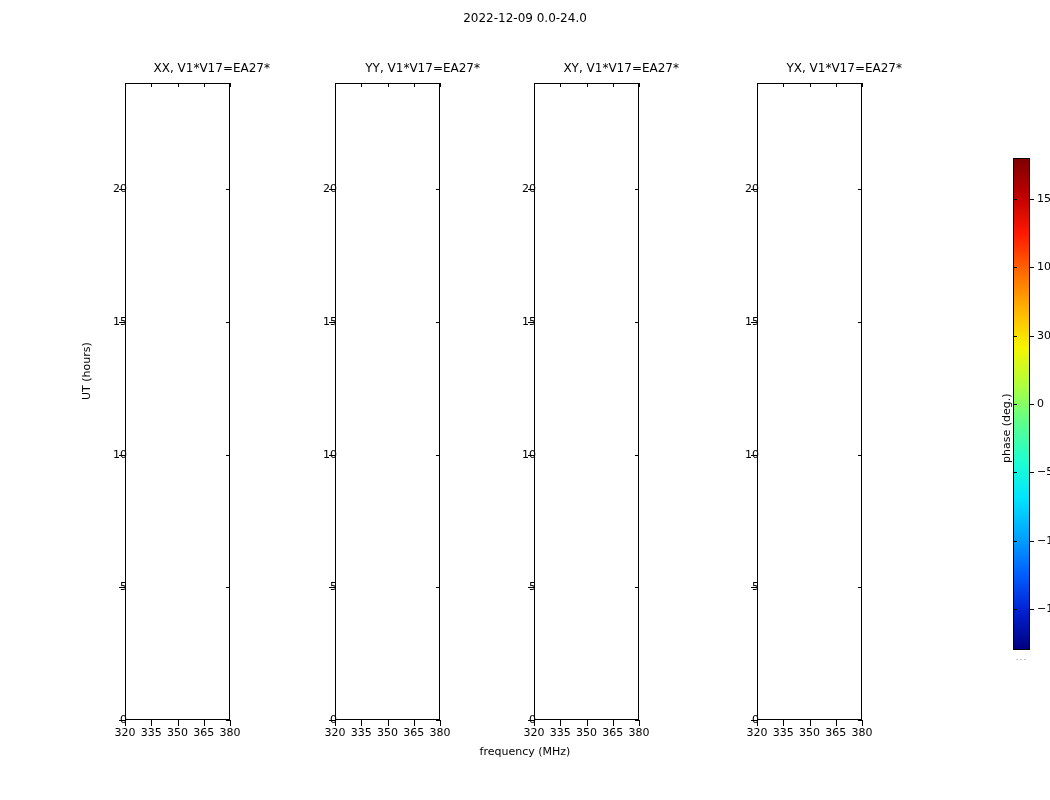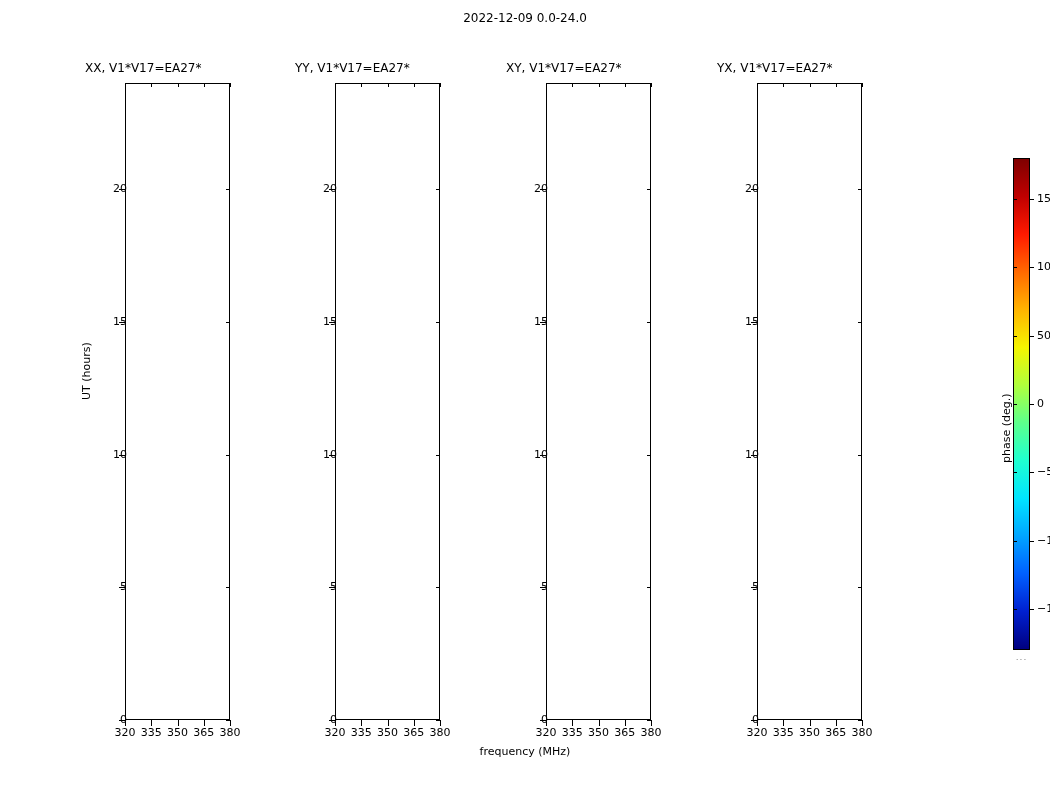--- a/index.html
+++ b/index.html
@@ -41,21 +41,21 @@
     bottom: 0;
     border: 1.2px solid #000000;
     background: #ffffff;
     box-sizing: border-box;
   }
   .panel .ptitle {
     position: absolute;
     top: -22px;
     left: -40px;
     width: 185px;
-    text-align: left;
+    text-align: right;
     font-size: 12px;
     white-space: nowrap;
   }
 
   
   .ytick {
     position: absolute;
     left: -6px;
     width: 6px;
     height: 0;
@@ -246,21 +246,21 @@
       <div class="xtick" style="left: 52.5px;"></div>
       <div class="xtick-in-top" style="left: 52.5px;"></div>
       <div class="xtlabel" style="left: 52.5px;">350</div>
       <div class="xtick" style="left: 78.75px;"></div>
       <div class="xtick-in-top" style="left: 78.75px;"></div>
       <div class="xtlabel" style="left: 78.75px;">365</div>
       <div class="xtick" style="left: 105px;"></div>
       <div class="xtick-in-top" style="left: 105px;"></div>
       <div class="xtlabel" style="left: 105px;">380</div>
     </div>
-    <div class="panel" style="left: 546px;">
+    <div class="panel" style="left: 534px;">
       <div class="ptitle">XY, V1*V17=EA27*</div>
       <div class="axes"></div>
       <div class="ytick" style="top: 637px;"></div>
       <div class="ytick-in-right" style="top: 637px;"></div>
       <div class="ytlabel" style="top: 637px;">0</div>
       <div class="ytick" style="top: 504.292px;"></div>
       <div class="ytick-in-right" style="top: 504.292px;"></div>
       <div class="ytlabel" style="top: 504.292px;">5</div>
       <div class="ytick" style="top: 371.583px;"></div>
       <div class="ytick-in-right" style="top: 371.583px;"></div>
@@ -330,21 +330,21 @@
   <div id="colorbar-gradient" style="background: linear-gradient(rgb(127, 0, 0), rgb(192, 0, 0), rgb(255, 26, 0), rgb(255, 106, 0), rgb(255, 180, 0), rgb(245, 245, 0), rgb(176, 255, 60), rgb(92, 255, 140), rgb(31, 255, 208), rgb(0, 229, 255), rgb(0, 165, 255), rgb(0, 96, 255), rgb(0, 32, 208), rgb(0, 0, 128));"></div>
   <div class="cb-under">...</div>
 <div class="cbtick" style="top: 41px;"></div>
     <div class="cbtick-in" style="top: 41px;"></div>
     <div class="cbtlabel" style="top: 41px;">150</div>
     <div class="cbtick" style="top: 109.333px;"></div>
     <div class="cbtick-in" style="top: 109.333px;"></div>
     <div class="cbtlabel" style="top: 109.333px;">100</div>
     <div class="cbtick" style="top: 177.667px;"></div>
     <div class="cbtick-in" style="top: 177.667px;"></div>
-    <div class="cbtlabel" style="top: 177.667px;">50</div>
+    <div class="cbtlabel" style="top: 177.667px;">30</div>
     <div class="cbtick" style="top: 246px;"></div>
     <div class="cbtick-in" style="top: 246px;"></div>
     <div class="cbtlabel" style="top: 246px;">0</div>
     <div class="cbtick" style="top: 314.333px;"></div>
     <div class="cbtick-in" style="top: 314.333px;"></div>
     <div class="cbtlabel" style="top: 314.333px;">−50</div>
     <div class="cbtick" style="top: 382.667px;"></div>
     <div class="cbtick-in" style="top: 382.667px;"></div>
     <div class="cbtlabel" style="top: 382.667px;">−100</div>
     <div class="cbtick" style="top: 451px;"></div>

